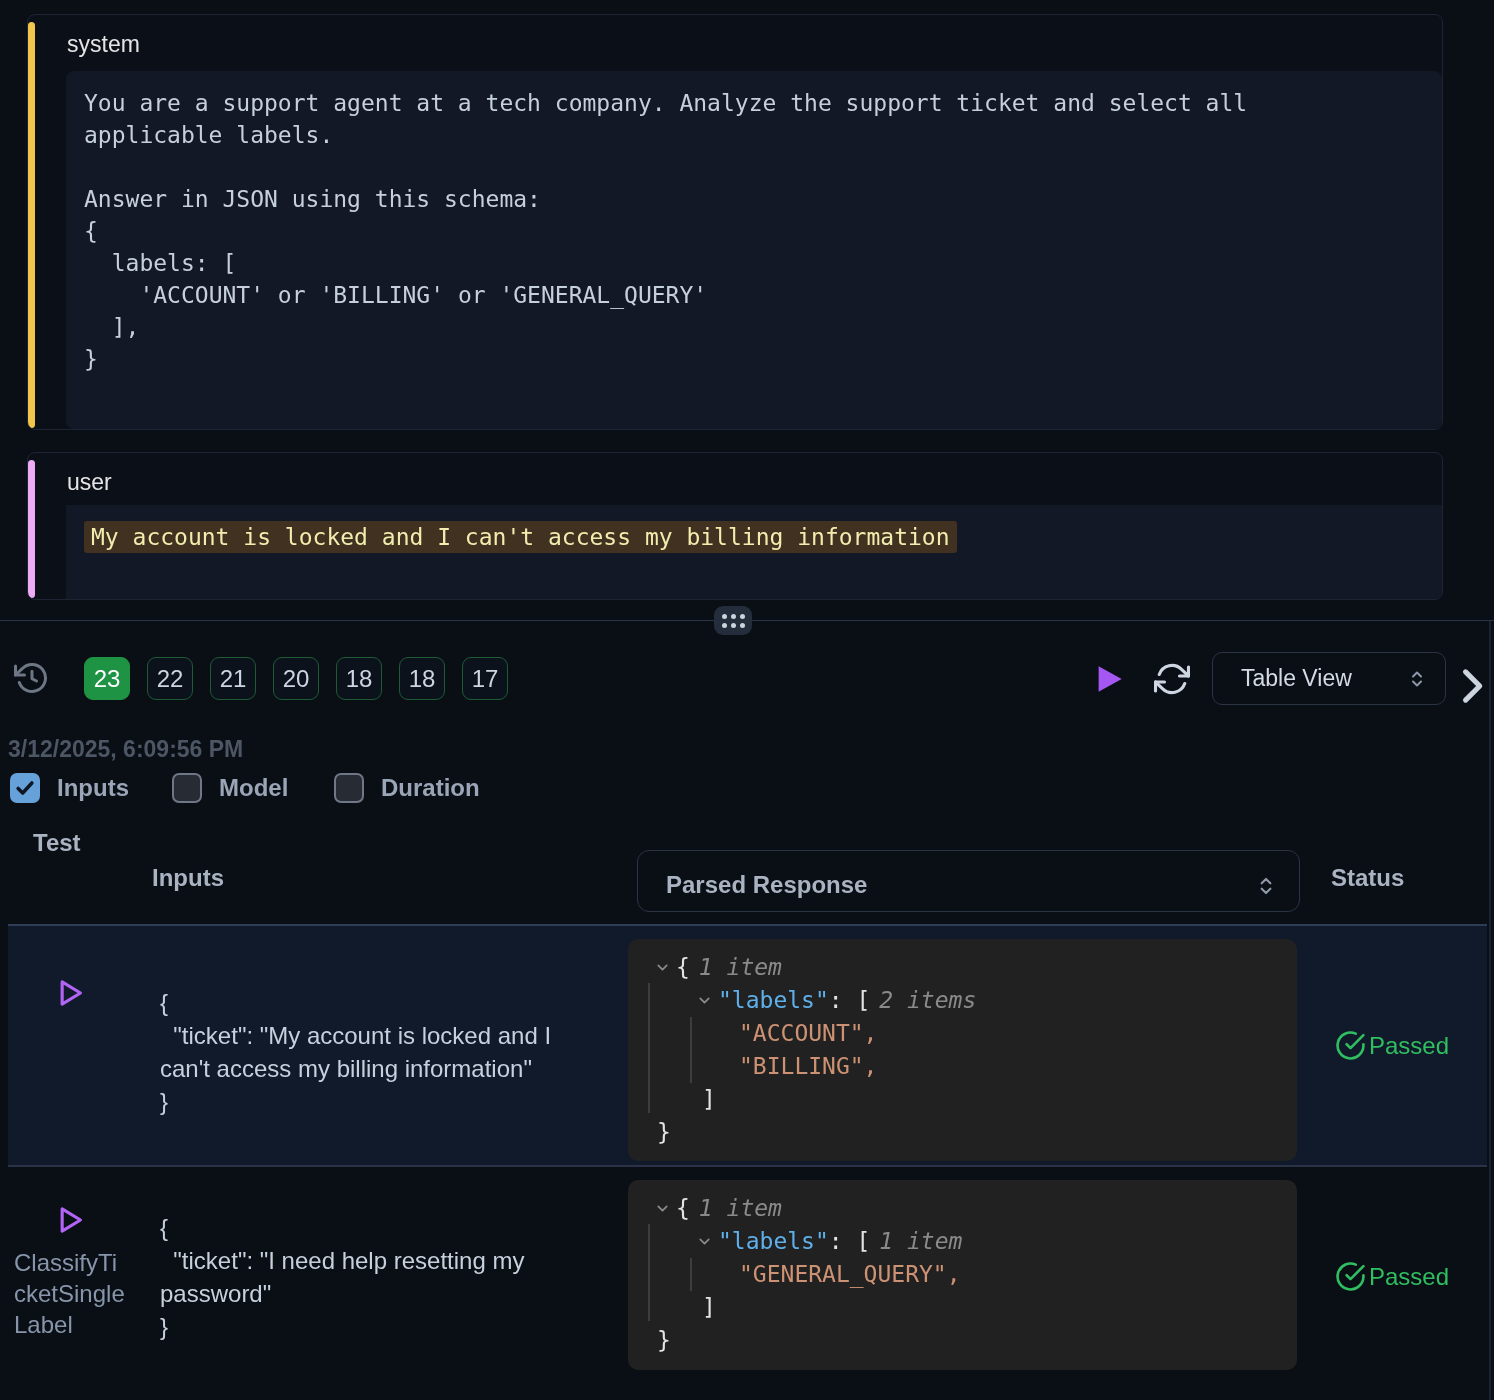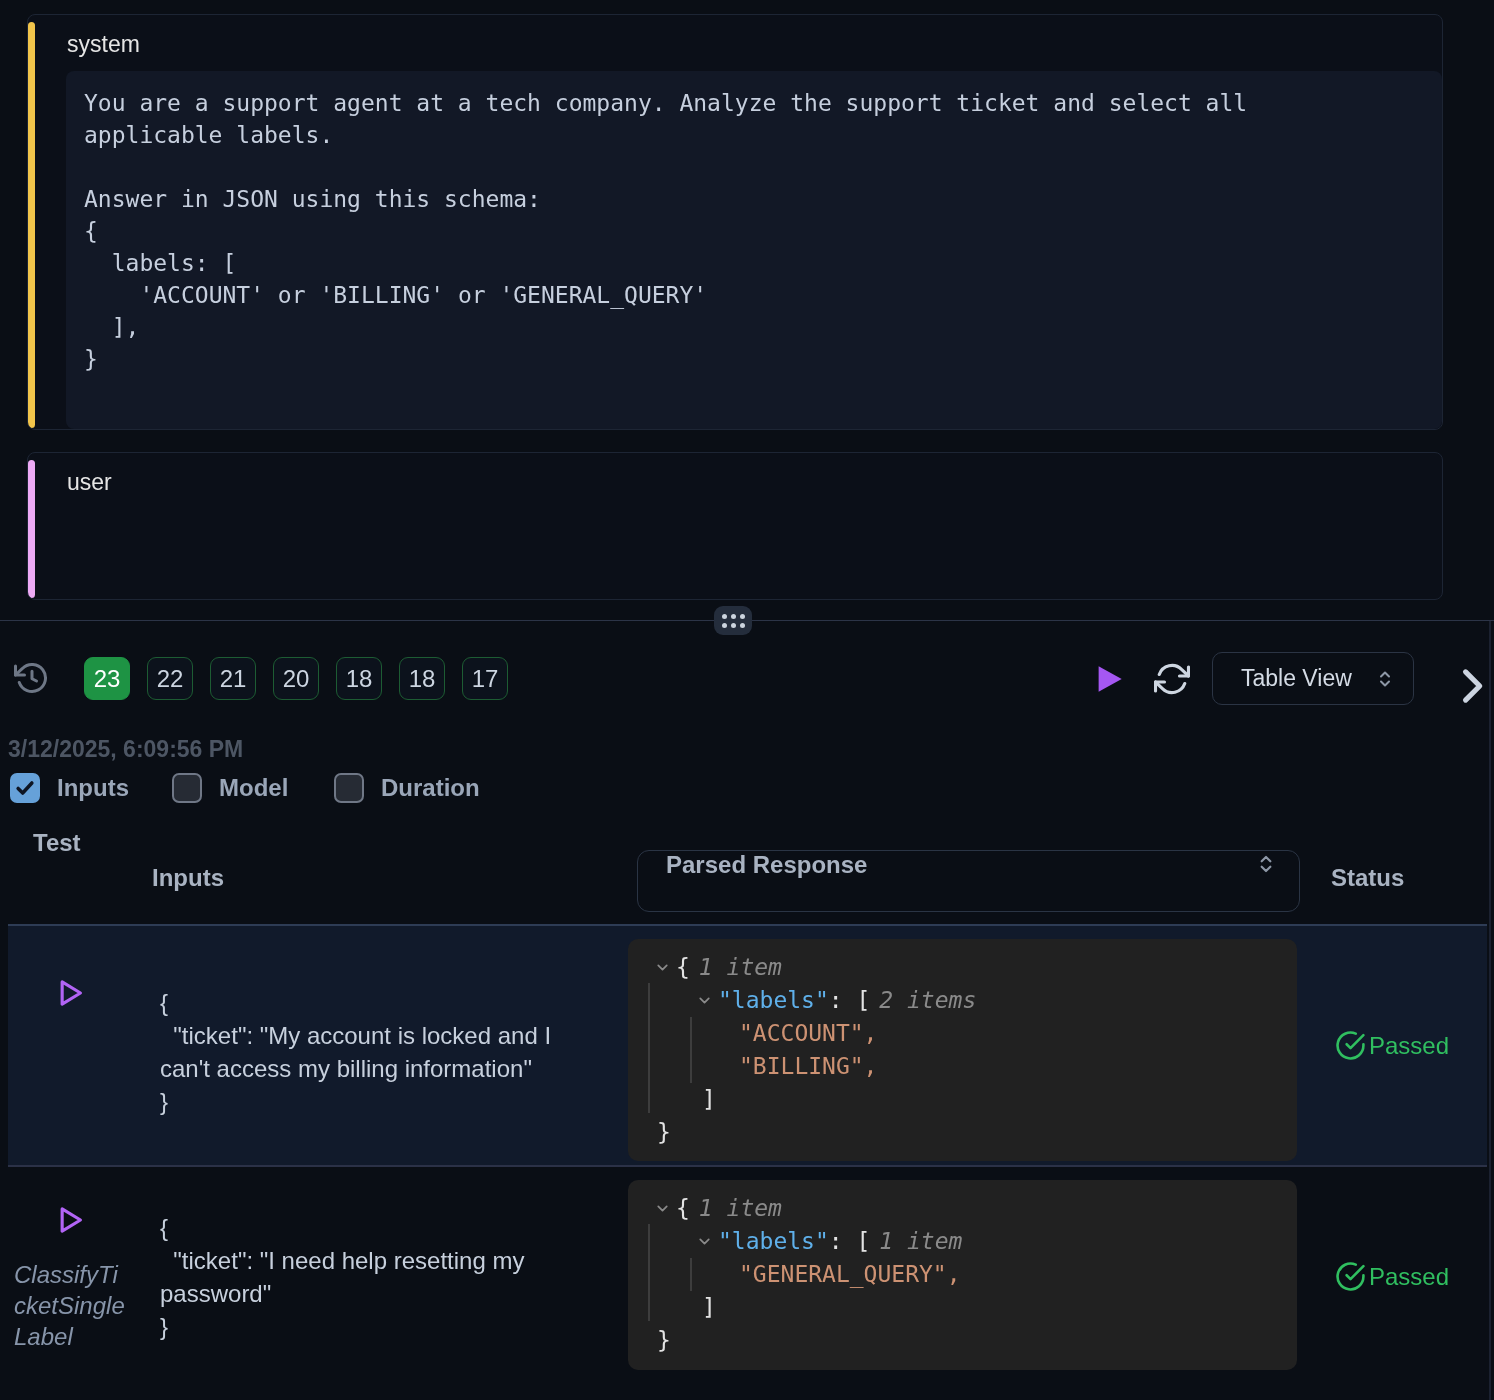--- a/index.html
+++ b/index.html
@@ -33,42 +33,42 @@
   .toolbar { position:absolute; top:652px; left:0; width:1494px; height:58px; }
   .icon-btn { background:none; border:none; cursor:pointer; display:block; }
   .history-btn { position:absolute; left:14px; top:8px; }
   .versions { position:absolute; left:84px; top:5px; display:flex; gap:17px; }
   .vbtn { min-width:46px; height:43px; border-radius:9px; display:flex; align-items:center;
     justify-content:center; font-size:24px; color:#ccd5e1; background:#0c121c;
     border:1px solid #1d5c33; cursor:pointer; font-family:inherit; }
   .vbtn.selected { background:#1e9344; border-color:#1e9344; color:#ffffff; }
   .play-btn { position:absolute; left:1094px; top:12px; }
   .refresh-btn { position:absolute; left:1154px; top:9px; }
-  .view-select { position:absolute; left:1212px; top:0; width:202px; height:53px;
+  .view-select { position:absolute; left:1212px; top:0; width:234px; height:53px;
     border:1.5px solid #2b3444; border-radius:10px; display:flex; align-items:center;
     padding:0 16px 0 28px; cursor:pointer; background:transparent; }
   .view-select span { font-size:23px; color:#d4dbe5; flex:1; font-family:inherit; }
   .expand-btn { position:absolute; left:1454px; top:12px; }
   .right-edge { position:absolute; left:1489px; top:621px; width:2px; height:779px; background:#1b2130; }
 
   
   .timestamp { position:absolute; left:8px; top:736px; font-size:23px; font-weight:600; color:#4d5664; }
   .filters { position:absolute; top:773px; left:0; width:1494px; height:34px; }
   .f-item { position:absolute; display:flex; align-items:center; gap:17px; cursor:pointer; }
   .cb { width:30px; height:30px; border-radius:7px; flex:none; display:flex;
     align-items:center; justify-content:center; }
   .cb.checked { background:#66a1d9; }
   .cb.unchecked { background:#262b34; border:2px solid #6f7786; }
   .f-label { font-size:24px; font-weight:700; color:#9aa6b8; }
 
   
   .th-label { position:absolute; font-size:24px; font-weight:700; color:#a9b3c2; }
   .th-select { position:absolute; left:637px; top:850px; width:663px; height:62px;
-    border:1.5px solid #2a3444; border-radius:12px; display:flex; align-items:flex-start;
-    padding:0 20px 0 28px; cursor:pointer; background:transparent; }
+    border:1.5px solid #2a3444; border-radius:12px; display:flex; align-items:flex-end;
+    padding:0 20px 12px 28px; cursor:pointer; background:transparent; }
   .th-select span { flex:1; font-size:24px; font-weight:700; color:#a9b3c2; font-family:inherit; }
 
   .row { position:absolute; left:8px; width:1479px; }
   .row-0 { top:924px; height:243px; background:#111a2b; border-top:2px solid #2e3c55;
     border-bottom:2px solid #2b3147; }
   .row-1 { top:1167px; height:233px; }
   .row-play { position:absolute; background:none; border:none; cursor:pointer; }
   .test-name { position:absolute; left:6px; width:114px; font-size:24px; line-height:31px;
     color:#8795aa; word-break:break-all; }
   .input-cell { position:absolute; left:152px; width:440px; font-family:"Liberation Sans",sans-serif;
@@ -103,20 +103,23 @@
   labels: [
     'ACCOUNT' or 'BILLING' or 'GENERAL_QUERY'
   ],
 }</pre>
   </div>
 </section>
 
 <section class="message msg-user">
   <div class="accent accent-user"></div>
   <div class="msg-role">user</div>
+  <div class="msg-body">
+    <pre><span class="hl">My account is locked and I can't access my billing information</span></pre>
+  </div>
 </section>
 
 <div class="divider"></div>
 <div class="drag-handle">
   <div class="dots">
       <i></i>
       <i></i>
       <i></i>
       <i></i>
       <i></i>
@@ -257,21 +260,21 @@
     <span class="status-text">Passed</span>
   </div>
 </div>
 
 <div class="row row-1">
   <button class="row-play" style="left:45px; top:36px;">
     <svg width="34" height="34" viewBox="0 0 26 26" fill="none" stroke="#b264f5" stroke-width="2.4" stroke-linecap="round" stroke-linejoin="round">
       <path d="M7 4.5 L21 13 L7 21.5 Z"></path>
     </svg>
   </button>
-  <div class="test-name" style="top:92px;font-style:italic;">ClassifyTicketSingleLabel</div>
+  <div class="test-name" style="top:80px;">ClassifyTicketSingleLabel</div>
   <div class="input-cell" style="top:44px;">{
   "ticket": "I need help resetting my password"
 }</div>
 
   <div class="jv" style="top:13px; height:190px;">
     <div class="guide" style="left:20px; top:44px; height:97px;"></div>
     <div class="guide" style="left:62px; top:78px; height:33px;"></div>
     <div class="jv-line" style="padding-left:10px;">
       <svg class="caret" width="17" height="17" viewBox="0 0 24 24" fill="none" stroke="#8a8a8a" stroke-width="2.4" stroke-linecap="round" stroke-linejoin="round">
           <path d="M6 9l6 6 6-6"></path>

